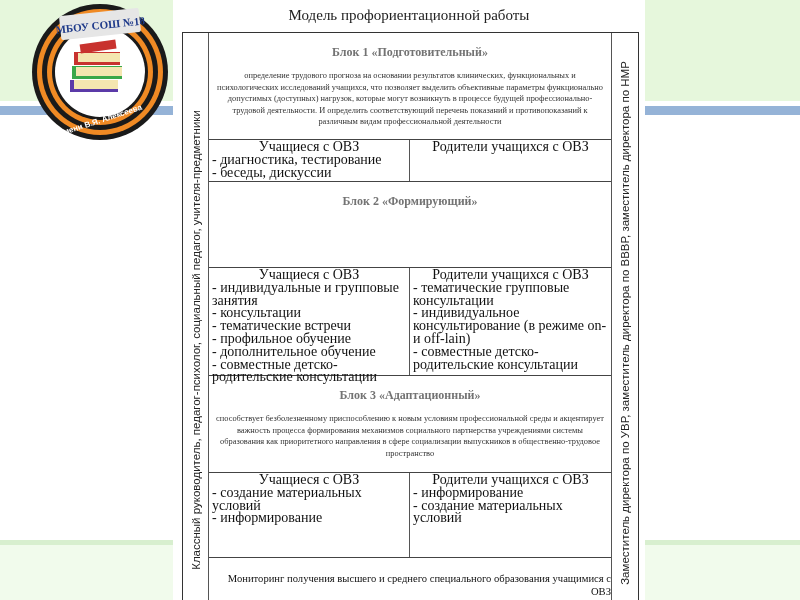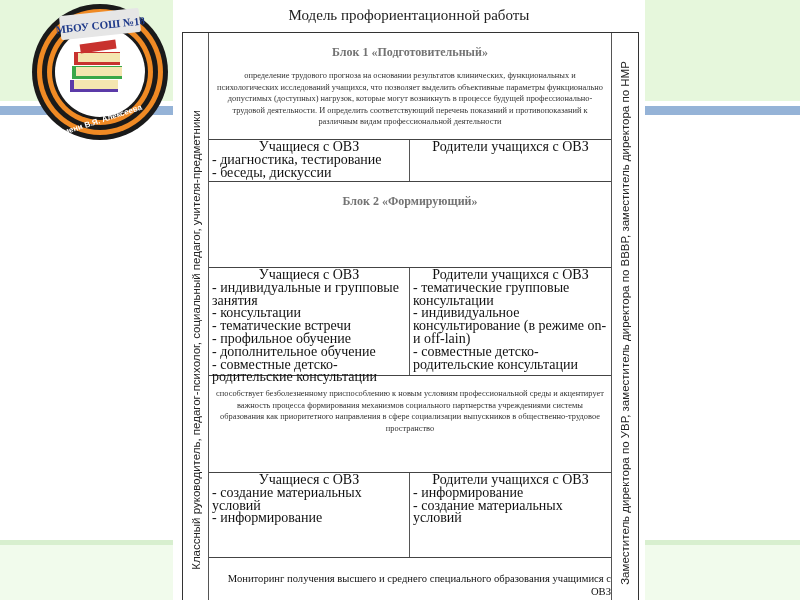--- a/index.html
+++ b/index.html
@@ -152,20 +152,21 @@
       </div>
       <div class="col">
         <div class="col-head">Родители учащихся с ОВЗ</div>
         <div class="item">- тематические групповые консультации</div>
         <div class="item">- индивидуальное консультирование (в режиме on- и off-lain)</div>
         <div class="item">- совместные детско-родительские консультации</div>
       </div>
     </div>
 
     <div class="block b3">
+      <div class="block-title">Блок 3 «Адаптационный»</div>
       <div class="block-desc">способствует безболезненному приспособлению к новым условиям профессиональной среды и акцентирует важность процесса формирования механизмов социального партнерства учреждениями системы образования как приоритетного направления в сфере социализации выпускников в общественно-трудовое пространство</div>
     </div>
     <div class="row2 r3">
       <div class="col">
         <div class="col-head">Учащиеся с ОВЗ</div>
         <div class="item">- создание материальных условий</div>
         <div class="item">- информирование</div>
       </div>
       <div class="col">
         <div class="col-head">Родители учащихся с ОВЗ</div>

